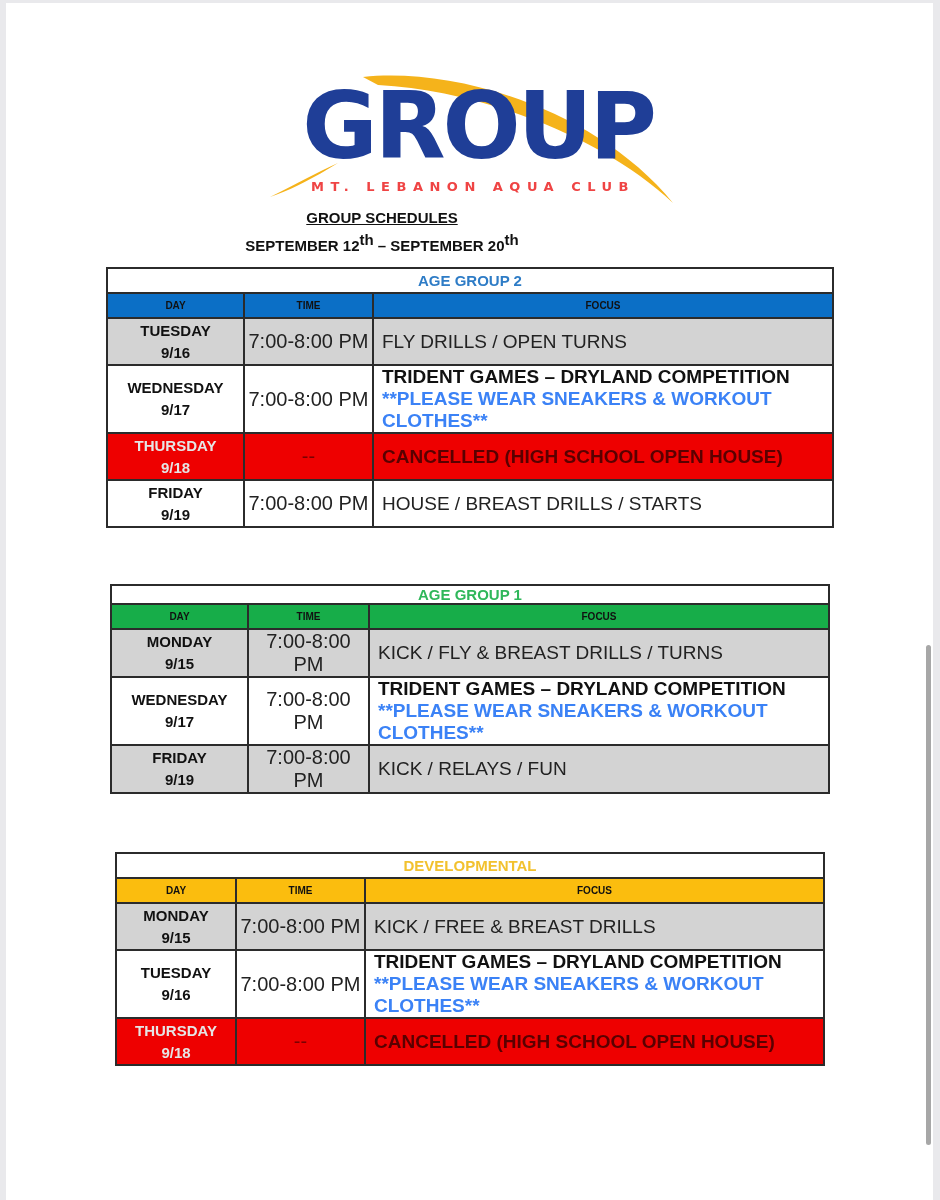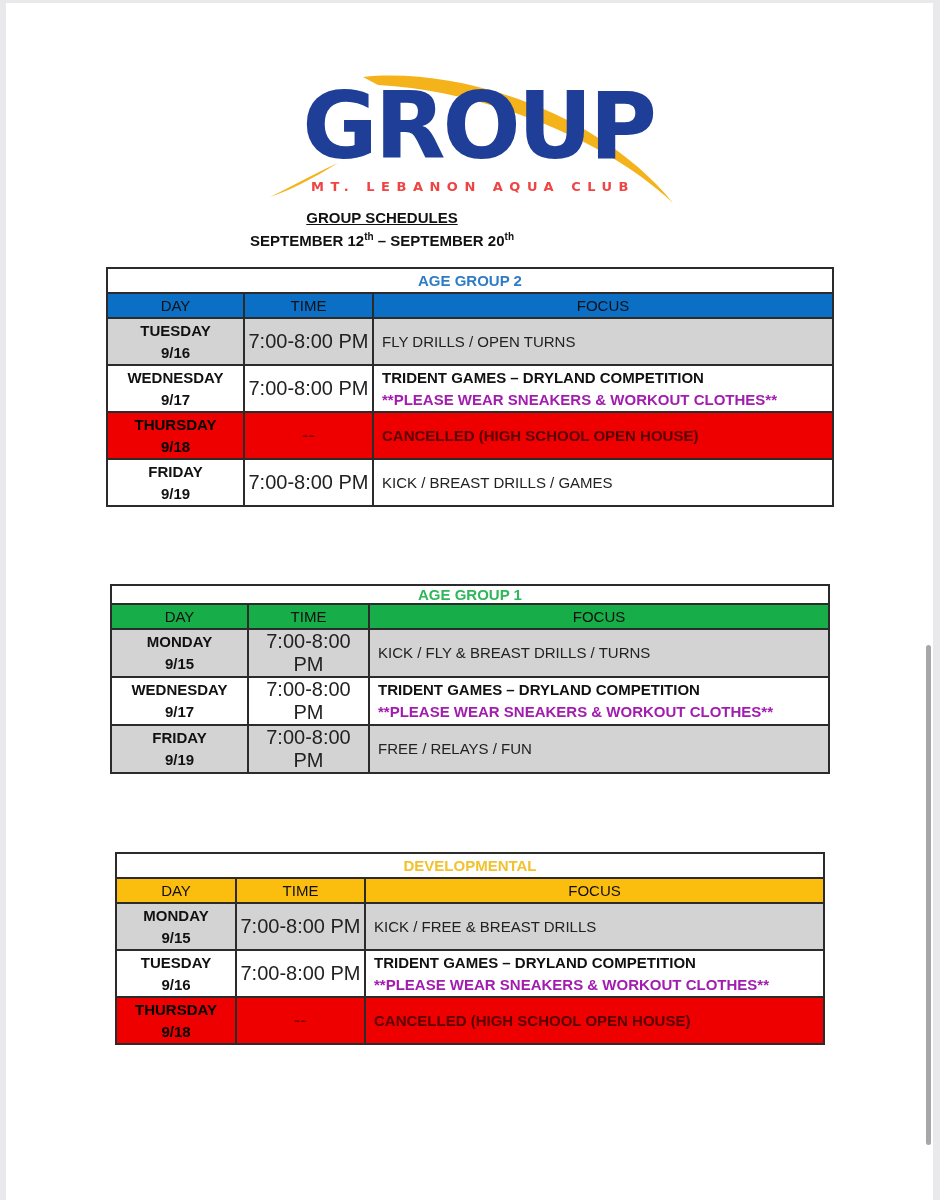--- a/index.html
+++ b/index.html
@@ -25,42 +25,42 @@
     position: absolute; left: 0; top: 108px; width: 410px; text-align: center;
     font-family: "DejaVu Sans", sans-serif; font-size: 13px; font-weight: bold;
     color: #ef4444; letter-spacing: 6.5px;
   }
   .heading {
     position: absolute; left: 0; width: 764px; text-align: center;
     font-weight: bold; color: #111; font-size: 15px;
   }
   .heading-1 { top: 209px; text-decoration: underline; }
   .heading-2 { top: 231px; }
-  .heading sup { font-size: 10px; vertical-align: 6px; }
+  .heading sup { font-size: 15px; vertical-align: 6px; }
 
   table.sched {
     position: absolute; border-collapse: collapse; table-layout: fixed;
     border: 2px solid #222;
   }
   table.sched td, table.sched th {
     border: 2px solid #2b2b2b; padding: 0; vertical-align: middle;
   }
   .title-row td {
     background: #ffffff; text-align: center; font-weight: bold; font-size: 15px;
   }
-  .hdr-row th { font-weight: normal; font-size: 15px; color: #111; text-align: center; }
+  .hdr-row th { font-weight: bold; font-size: 10px; color: #111; text-align: center; }
   .day-cell { text-align: center; font-weight: bold; font-size: 15px; line-height: 22px; color: #111; }
   .time-cell { text-align: center; font-size: 20px; color: #222; }
-  .focus-cell { text-align: left; padding-left: 8px !important; font-size: 15px; color: #222; line-height: 22px; }
+  .focus-cell { text-align: left; padding-left: 8px !important; font-size: 19px; color: #222; line-height: 22px; }
   .focus-cell .bold { font-weight: bold; color: #111; }
-  .focus-cell .note { font-weight: bold; color: #a21caf; }
+  .focus-cell .note { font-weight: bold; color: #3b82f6; }
   tr.gray td { background: #d3d3d3; }
   tr.white td { background: #ffffff; }
   tr.cancel td { background: #ee0000; color: #5a0000; }
-  tr.cancel .day-cell { color: #000000; }
+  tr.cancel .day-cell { color: #e5e5e5; }
   tr.cancel .focus-cell { font-weight: bold; color: #5a0000; }
   tr.cancel .time-cell { color: #7a0000; }
 
   #t1 { left: 106px; top: 267px; width: 728px; }
   #t1 .title-row td { height: 25px; color: #2e7cc6; }
   #t1 .hdr-row th { height: 25px; background: #0b6fc6; }
   #t1 tr.data td { height: 47px; }
 
   #t2 { left: 110px; top: 584px; width: 720px; }
   #t2 .title-row td { height: 16px; color: #2fb75a; }
@@ -117,21 +117,21 @@
     <td class="focus-cell"><span class="bold">TRIDENT GAMES – DRYLAND COMPETITION</span><br><span class="note">**PLEASE WEAR SNEAKERS &amp; WORKOUT CLOTHES**</span></td>
   </tr>
   <tr class="data cancel">
     <td class="day-cell"><span>THURSDAY</span><br><span>9/18</span></td>
     <td class="time-cell">--</td>
     <td class="focus-cell">CANCELLED (HIGH SCHOOL OPEN HOUSE)</td>
   </tr>
   <tr class="data white">
     <td class="day-cell"><span>FRIDAY</span><br><span>9/19</span></td>
     <td class="time-cell">7:00-8:00 PM</td>
-    <td class="focus-cell">KICK / BREAST DRILLS / GAMES</td>
+    <td class="focus-cell">HOUSE / BREAST DRILLS / STARTS</td>
   </tr>
 </tbody>
   </table>
 
 <table class="sched" id="t2">
   <colgroup>
       <col style="width:137px">
       <col style="width:121px">
       <col>
     </colgroup>
@@ -150,21 +150,21 @@
     <td class="focus-cell">KICK / FLY &amp; BREAST DRILLS / TURNS</td>
   </tr>
   <tr class="data white">
     <td class="day-cell"><span>WEDNESDAY</span><br><span>9/17</span></td>
     <td class="time-cell">7:00-8:00 PM</td>
     <td class="focus-cell"><span class="bold">TRIDENT GAMES – DRYLAND COMPETITION</span><br><span class="note">**PLEASE WEAR SNEAKERS &amp; WORKOUT CLOTHES**</span></td>
   </tr>
   <tr class="data gray">
     <td class="day-cell"><span>FRIDAY</span><br><span>9/19</span></td>
     <td class="time-cell">7:00-8:00 PM</td>
-    <td class="focus-cell">FREE / RELAYS / FUN</td>
+    <td class="focus-cell">KICK / RELAYS / FUN</td>
   </tr>
 </tbody>
   </table>
 
 <table class="sched" id="t3">
   <colgroup>
       <col style="width:120px">
       <col style="width:129px">
       <col>
     </colgroup>

